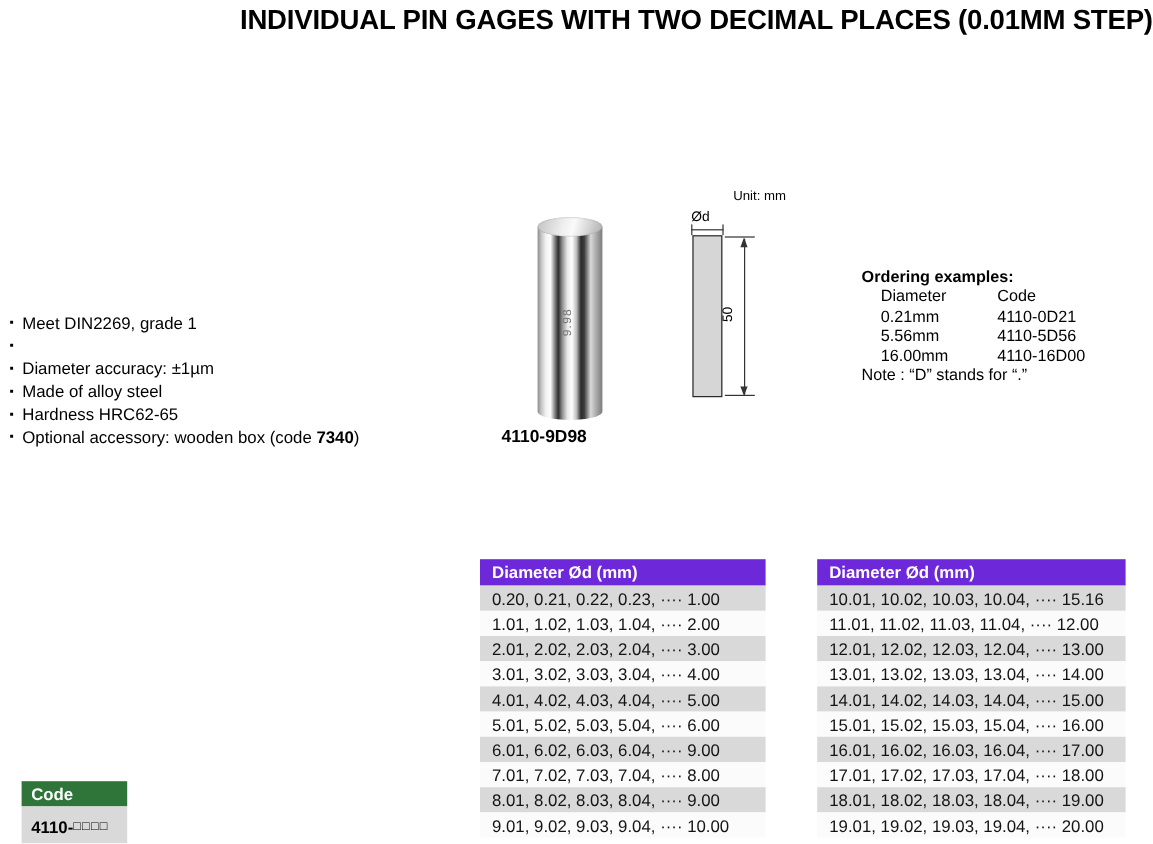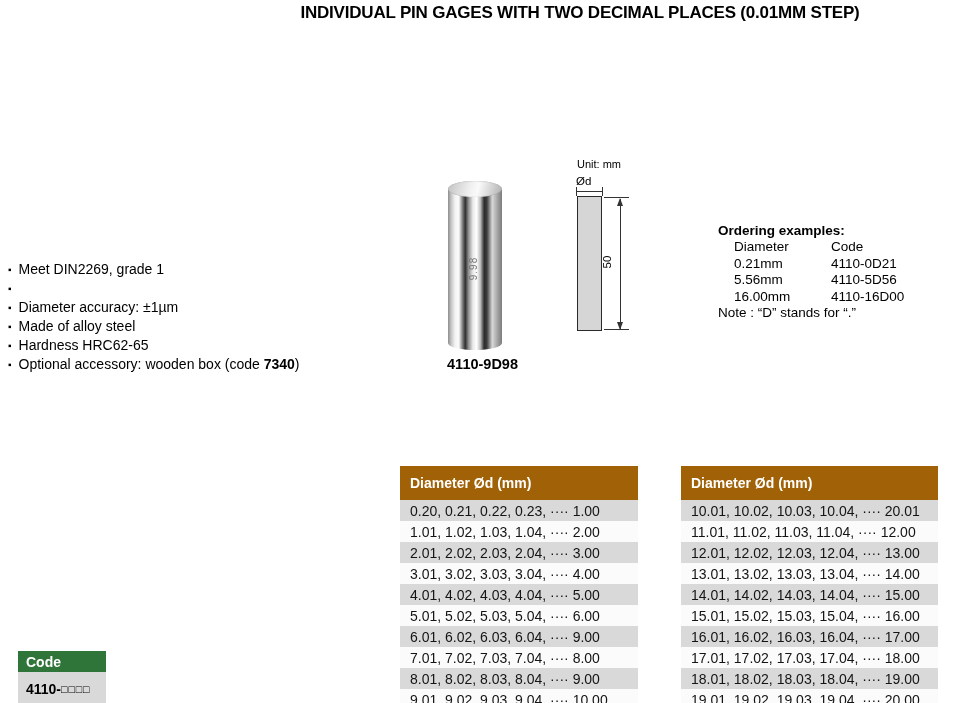--- a/index.html
+++ b/index.html
@@ -4,21 +4,21 @@
 <style>
   html,body { margin:0; padding:0; background:#ffffff; }
   .page {
     position:relative; width:961px; height:703px; overflow:hidden;
     background:#ffffff; color:#000;
     font-family:"Liberation Sans", sans-serif;
   }
   
   .title {
     position:absolute; left:200px; top:3px; width:760px;
-    font-size:17px; font-weight:bold; text-align:center; letter-spacing:-0.2px;
+    font-size:23px; font-weight:bold; text-align:center; letter-spacing:-0.2px;
     white-space:nowrap;
   }
   
   .features { position:absolute; left:8px; top:260px; font-size:14px; line-height:19px; }
   .feat { display:flex; align-items:flex-start; }
   .feat .bullet { font-size:10px; line-height:19px; margin-right:7px; }
   .feat b { font-weight:bold; }
   
   .pin { position:absolute; left:448px; top:181px; width:54px; height:169px; }
   .pin-body {
@@ -32,25 +32,25 @@
   .pin-top {
     position:absolute; left:0; top:0; width:54px; height:16px; border-radius:50%;
     background:linear-gradient(105deg, #c2c2c2 0%, #efefef 40%, #fafafa 55%, #aeaeae 100%);
     box-shadow:inset 0 0 1px 0 #8a8a8a;
   }
   .engraving {
     position:absolute; left:14px; top:74px; font-size:10px; color:#777;
     transform:rotate(-90deg); letter-spacing:1px;
   }
   .model {
-    position:absolute; left:418px; top:356px; width:100px; text-align:right;
+    position:absolute; left:418px; top:356px; width:100px; text-align:left;
     font-size:14.5px; font-weight:bold;
   }
   
-  .unit-label { position:absolute; left:577px; top:158px; font-size:11px; }
+  .unit-label { position:absolute; left:611px; top:158px; font-size:11px; }
   .phi-label  { position:absolute; left:576px; top:175px; width:27px; font-size:11.5px; }
   .dim-h   { position:absolute; left:576px; top:191px; width:27px; height:1px; background:#333; }
   .tick-l  { position:absolute; left:576px; top:187px; width:1px; height:9px; background:#333; }
   .tick-r  { position:absolute; left:602px; top:187px; width:1px; height:9px; background:#333; }
   .draw-rect {
     position:absolute; left:577px; top:196px; width:25px; height:135px;
     background:#d6d6d6; border:1px solid #2a2a2a; box-sizing:border-box;
   }
   .ext-top    { position:absolute; left:604px; top:197px; width:25px; height:1px; background:#333; }
   .ext-bottom { position:absolute; left:604px; top:329px; width:25px; height:1px; background:#333; }
@@ -71,21 +71,21 @@
   }
   
   .ordering { position:absolute; left:718px; top:223px; width:240px; font-size:13.5px; line-height:16.4px; }
   .ordering .head { font-weight:bold; }
   .ord-grid { display:grid; grid-template-columns:97px auto;margin-left:16px; }
   
   .dtable { position:absolute; top:466px; }
   .dtable.left  { left:400px; width:238px; }
   .dtable.right { left:681px; width:257px; }
   .dtable .hdr {
-    height:34px; background:#a16207; color:#fff; font-weight:bold; font-size:14px;
+    height:22px; background:#6d28d9; color:#fff; font-weight:bold; font-size:14px;
     display:flex; align-items:center; padding-left:10px; box-sizing:border-box;
   }
   .dtable .rows > div {
     height:21px; font-size:14px; color:#141414;
     display:flex; align-items:center; padding-left:10px; box-sizing:border-box;
     white-space:nowrap;
   }
   .dtable .rows > div:nth-child(odd)  { background:#d9d9d9; }
   .dtable .rows > div:nth-child(even) { background:#fbfbfb; }
   
@@ -181,21 +181,21 @@
       <div>6.01, 6.02, 6.03, 6.04, ···· 9.00</div>
       <div>7.01, 7.02, 7.03, 7.04, ···· 8.00</div>
       <div>8.01, 8.02, 8.03, 8.04, ···· 9.00</div>
       <div>9.01, 9.02, 9.03, 9.04, ···· 10.00</div>
     </div>
   </div>
 
   <div class="dtable right">
     <div class="hdr">Diameter Ød (mm)</div>
     <div class="rows">
-      <div>10.01, 10.02, 10.03, 10.04, ···· 20.01</div>
+      <div>10.01, 10.02, 10.03, 10.04, ···· 15.16</div>
       <div>11.01, 11.02, 11.03, 11.04, ···· 12.00</div>
       <div>12.01, 12.02, 12.03, 12.04, ···· 13.00</div>
       <div>13.01, 13.02, 13.03, 13.04, ···· 14.00</div>
       <div>14.01, 14.02, 14.03, 14.04, ···· 15.00</div>
       <div>15.01, 15.02, 15.03, 15.04, ···· 16.00</div>
       <div>16.01, 16.02, 16.03, 16.04, ···· 17.00</div>
       <div>17.01, 17.02, 17.03, 17.04, ···· 18.00</div>
       <div>18.01, 18.02, 18.03, 18.04, ···· 19.00</div>
       <div>19.01, 19.02, 19.03, 19.04, ···· 20.00</div>
     </div>

